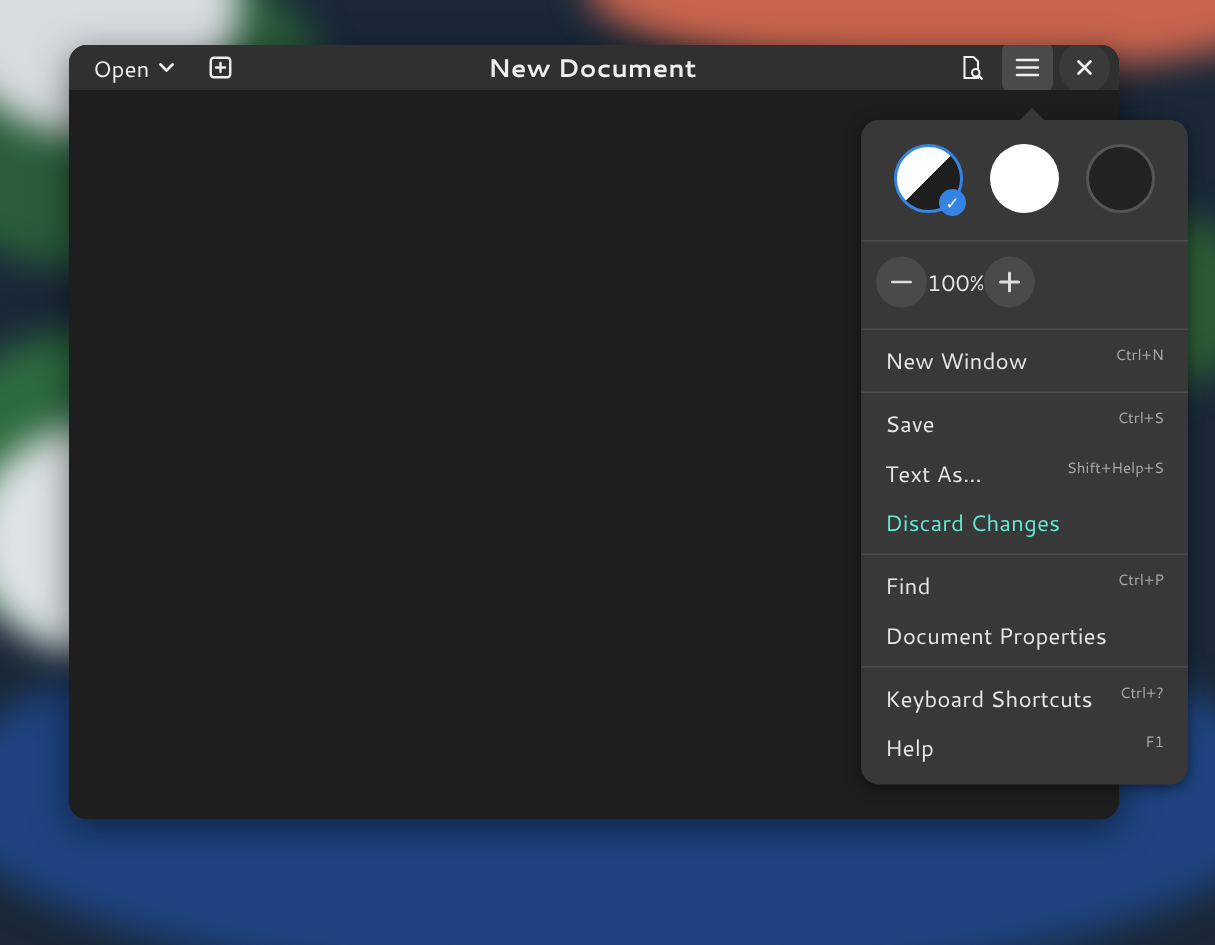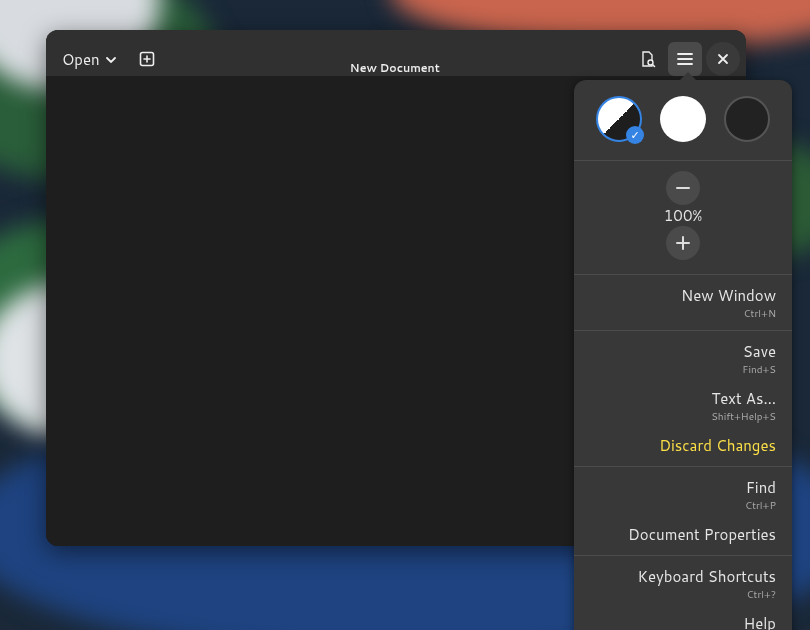--- a/index.html
+++ b/index.html
@@ -15,34 +15,34 @@
 .bg5 { width:500px; height:120px; right:-80px; top:-70px; background:#c9654e; }
 .bg6 { width:900px; height:260px; left:-40px; bottom:-30px; background:#1e4380; }
 .bg7 { width:200px; height:120px; right:-40px; top:140px; background:#2b5a35; }
 
 .window {
   position:absolute; left:46px; top:30px; width:700px; height:516px;
   background:#1e1e1e; border-radius:12px; box-shadow:0 6px 24px rgba(0,0,0,0.5);
   display:flex; flex-direction:column; overflow:hidden;
 }
 .headerbar {
-  height:46px; background:#303030; display:flex; align-items:flex-end;
+  height:30px; background:#303030; display:flex; align-items:center;
   padding:0 6px; color:#eee;
 }
 .open-btn {
   display:flex; align-items:center; gap:6px; padding:6px 10px;
   border-radius:6px; font-size:15px; cursor:pointer;
 }
 .hb-btn {
   width:34px; height:34px; border-radius:6px; display:flex;
   align-items:center; justify-content:center; cursor:pointer; margin-left:4px;
 }
 .hb-btn.active { background:#4a4a4a; }
 .hb-btn.circle { border-radius:50%; background:#3a3a3a; }
-.title { flex:1; text-align:center; font-size:11px; font-weight:700; color:#eee; }
+.title { flex:1; text-align:center; font-size:17px; font-weight:700; color:#eee; }
 .editor { flex:1; background:#1e1e1e; }
 
 .popover {
   position:absolute; left:574px; top:80px; width:218px;
   background:#383838; border-radius:12px; box-shadow:0 2px 10px rgba(0,0,0,0.5);
   padding:6px 0 8px 0; color:#e6e6e6; font-size:15px;
 }
 .popover .tail {
   position:absolute; top:-8px; left:106px; width:0; height:0;
   border-left:8px solid transparent; border-right:8px solid transparent;
@@ -55,33 +55,33 @@
 }
 .theme-sw.sel { border-color:#3584e4; }
 .theme-sw.auto { background:linear-gradient(135deg,#fff 0 50%,#1e1e1e 50% 100%); }
 .theme-sw.light { background:#fff; }
 .theme-sw.dark { background:#222; border-color:#555; }
 .theme-sw .check {
   position:absolute; right:-4px; bottom:-4px; width:18px; height:18px;
   background:#3584e4; border-radius:50%; display:flex; align-items:center;
   justify-content:center; color:#fff; font-size:11px;
 }
-.zoom-row { display:flex; align-items:center; justify-content:flex-end; padding:6px 10px 10px;flex-direction:column; }
+.zoom-row { display:flex; align-items:center; justify-content:flex-start; padding:6px 10px 10px; }
 .zm-btn {
   width:34px; height:34px; border-radius:50%; background:#4a4a4a;
   display:flex; align-items:center; justify-content:center; color:#ddd;
   font-size:20px; cursor:pointer;
 }
 .zm-val { font-size:15px; }
 .sep { height:1px; background:#4c4c4c; margin:4px 0; }
 .mi {
-  display:flex; justify-content:space-between; align-items:flex-end;
-  padding:6px 16px; cursor:pointer;flex-direction:column;
-}
-.mi.disabled { color:#fde047; cursor:default; }
+  display:flex; justify-content:space-between; align-items:flex-start;
+  padding:6px 16px; cursor:pointer;
+}
+.mi.disabled { color:#5eead4; cursor:default; }
 .mi .sc { color:#aaa; font-size:10px; }
 svg { display:block; }
 </style>
 </head>
 <body>
 
 <div class="bg">
   <div class="bg5"></div>
     <div class="bg1"></div>
     <div class="bg3"></div>
@@ -158,21 +158,21 @@
 
   <div class="mi">
     <span>New Window</span>
     <span class="sc">Ctrl+N</span>
   </div>
 
   <div class="sep"></div>
 
   <div class="mi">
     <span>Save</span>
-    <span class="sc">Find+S</span>
+    <span class="sc">Ctrl+S</span>
   </div>
   <div class="mi">
     <span>Text As…</span>
     <span class="sc">Shift+Help+S</span>
   </div>
   <div class="mi disabled">
     <span>Discard Changes</span>
   </div>
 
   <div class="sep"></div>

